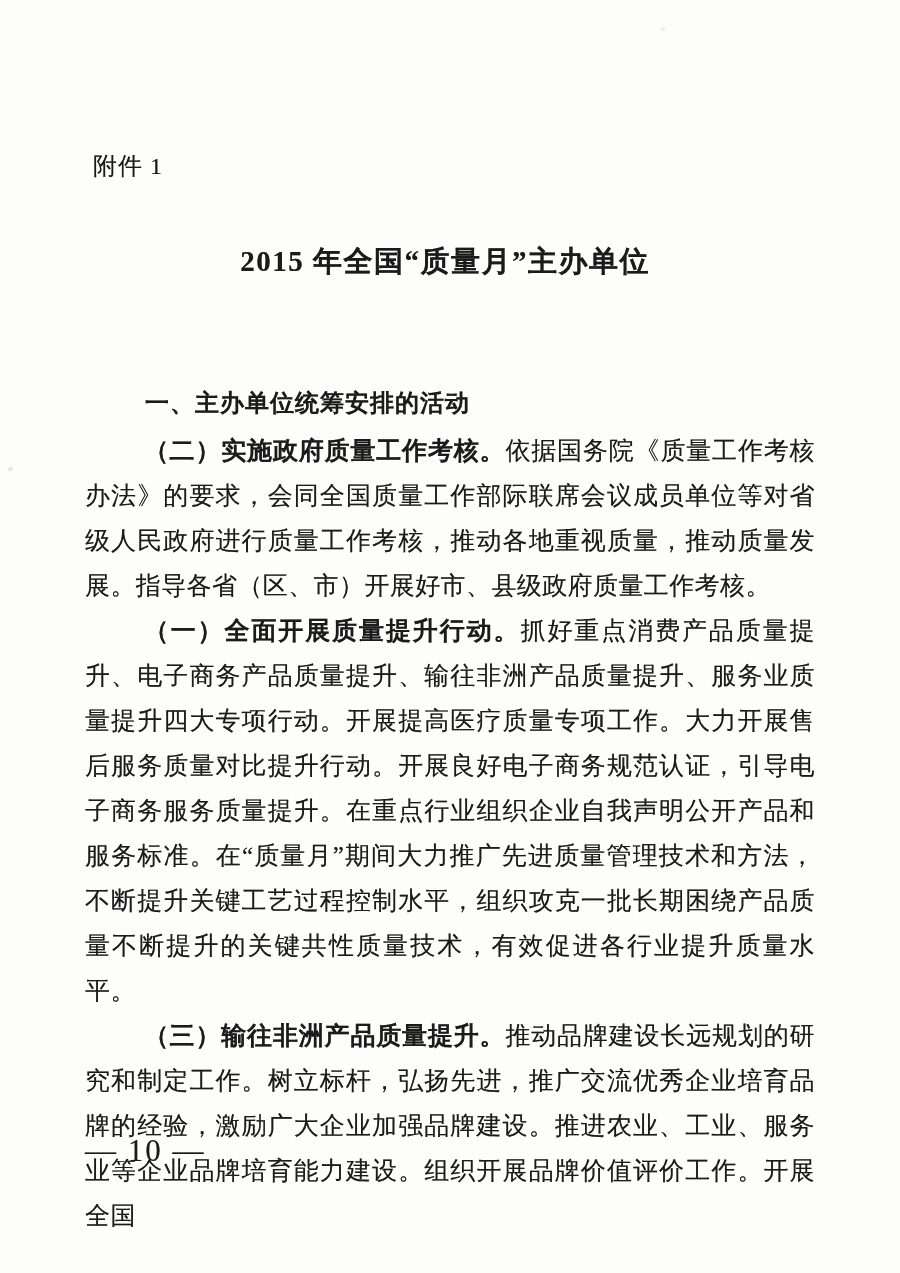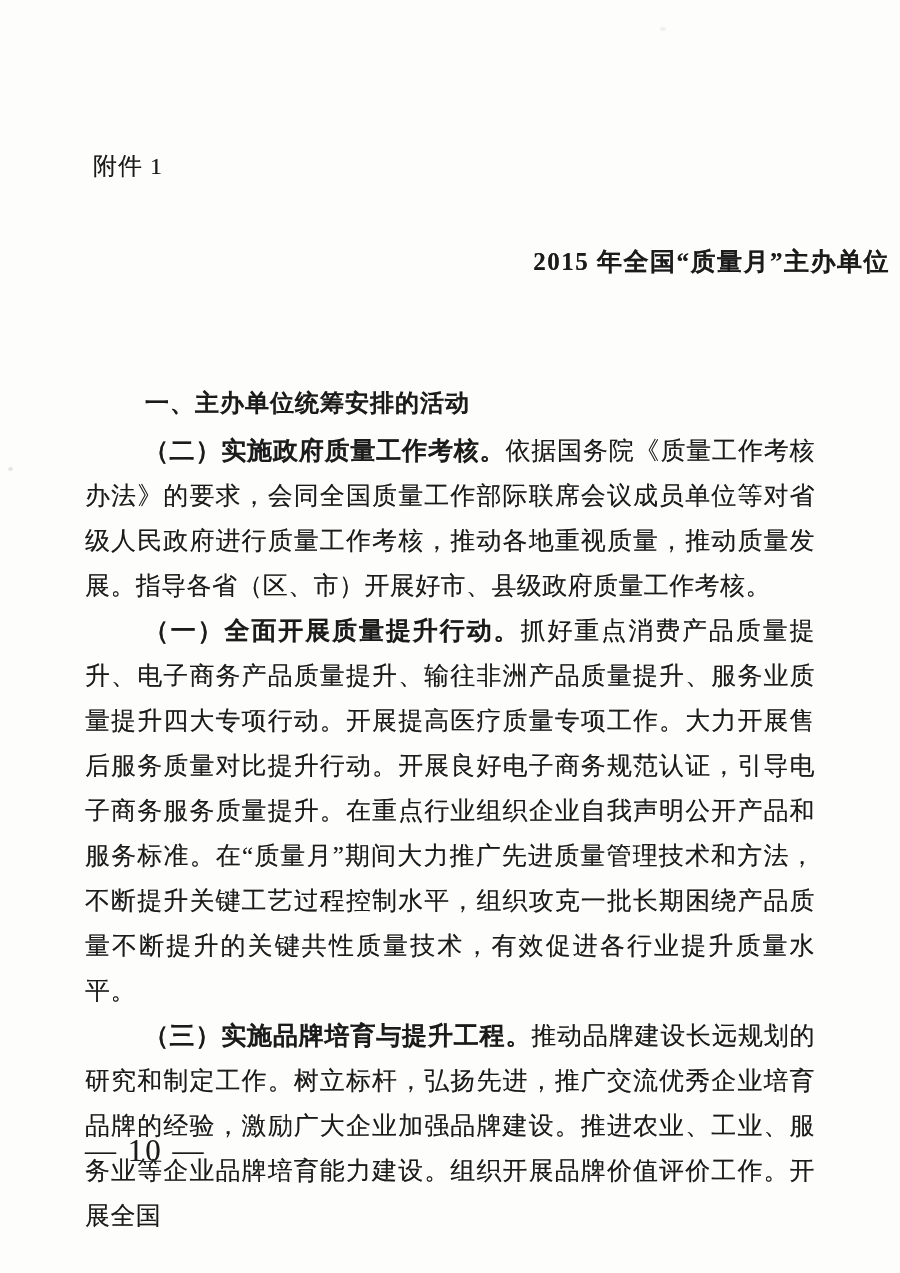--- a/index.html
+++ b/index.html
@@ -14,22 +14,22 @@
   }
   .attachment{
     position:absolute;left:93px;top:150px;
     font-size:24px;line-height:32px;
     letter-spacing:1px;
     text-shadow:0 0 .5px rgba(25,25,25,.55);
   }
   .title{
     position:absolute;left:0;right:10px;top:237px;
     margin:0;
-    text-align:right;
-    font-size:25px;font-weight:700;
+    text-align:center;
+    font-size:29px;font-weight:700;
     line-height:49px;
     letter-spacing:1.5px;
     text-shadow:0 0 .6px rgba(20,20,20,.6);
   }
   .title .tl{display:block;}
   .doc-body{
     position:absolute;left:85px;top:381px;width:730px;
     font-size:25px;line-height:45px;
     text-align:justify;
     text-shadow:0 0 .5px rgba(25,25,25,.5);
@@ -71,19 +71,19 @@
 
   <h1 class="title">
     <span class="tl">2015 年全国“质量月”主办单位</span>
   </h1>
 
   <div class="doc-body">
     <p class="section-heading">一、主办单位统筹安排的活动</p>
     <div id="paragraphs">
         <p class="para"><span class="lead-bold">（二）实施政府质量工作考核。</span><span>依据国务院《质量工作考核办法》的要求，会同全国质量工作部际联席会议成员单位等对省级人民政府进行质量工作考核，推动各地重视质量，推动质量发展。指导各省（区、市）开展好市、县级政府质量工作考核。</span></p>
         <p class="para"><span class="lead-bold">（一）全面开展质量提升行动。</span><span>抓好重点消费产品质量提升、电子商务产品质量提升、输往非洲产品质量提升、服务业质量提升四大专项行动。开展提高医疗质量专项工作。大力开展售后服务质量对比提升行动。开展良好电子商务规范认证，引导电子商务服务质量提升。在重点行业组织企业自我声明公开产品和服务标准。在“质量月”期间大力推广先进质量管理技术和方法，不断提升关键工艺过程控制水平，组织攻克一批长期困绕产品质量不断提升的关键共性质量技术，有效促进各行业提升质量水平。</span></p>
-        <p class="para"><span class="lead-bold">（三）实施品牌培育与提升工程。</span><span>推动品牌建设长远规划的研究和制定工作。树立标杆，弘扬先进，推广交流优秀企业培育品牌的经验，激励广大企业加强品牌建设。推进农业、工业、服务业等企业品牌培育能力建设。组织开展品牌价值评价工作。开展全国</span></p>
+        <p class="para"><span class="lead-bold">（三）输往非洲产品质量提升。</span><span>推动品牌建设长远规划的研究和制定工作。树立标杆，弘扬先进，推广交流优秀企业培育品牌的经验，激励广大企业加强品牌建设。推进农业、工业、服务业等企业品牌培育能力建设。组织开展品牌价值评价工作。开展全国</span></p>
       </div>
   </div>
 
   <div class="page-number">— 10 —</div>
 
 </div>
 
 </body></html>

